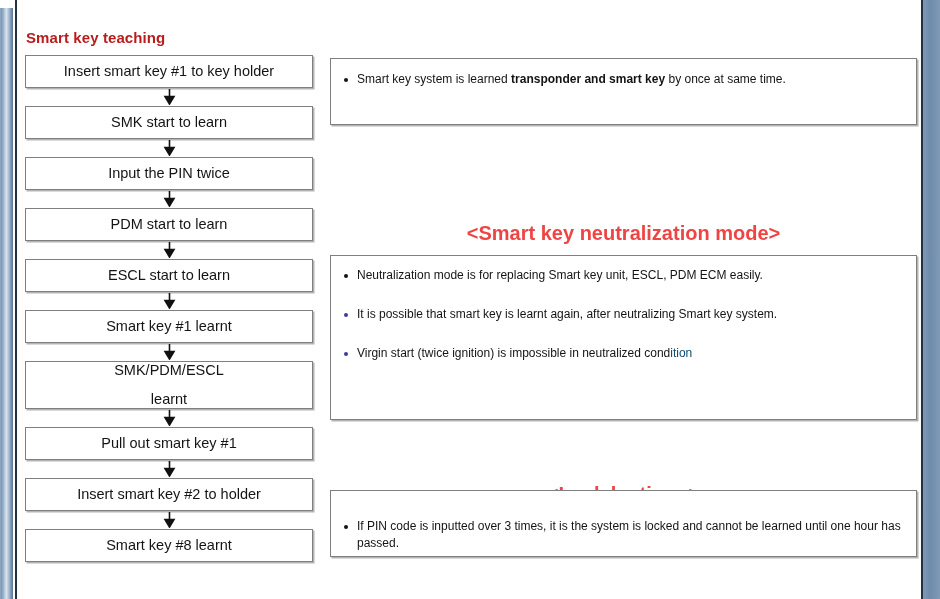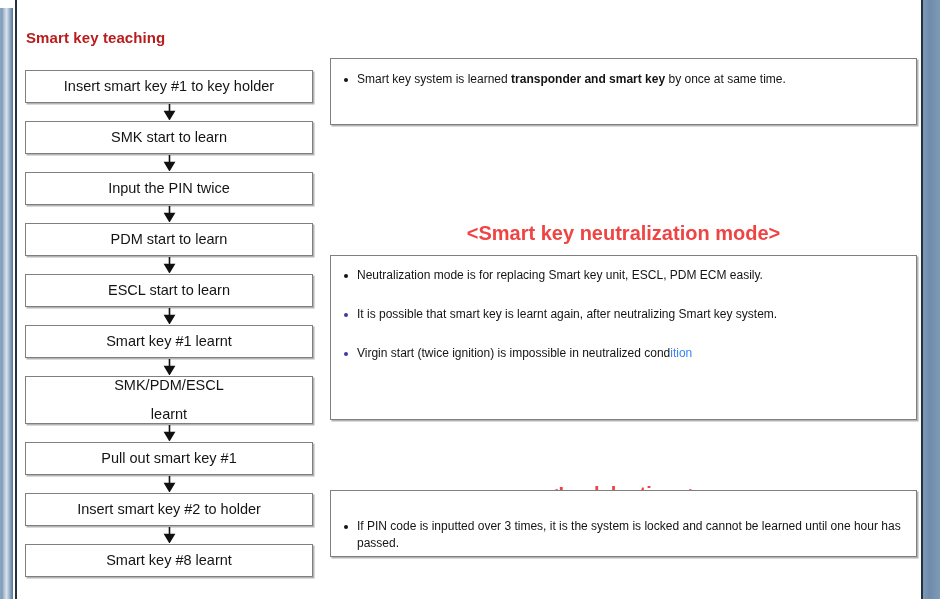--- a/index.html
+++ b/index.html
@@ -76,21 +76,21 @@
     left: 9px;
     top: 29px;
     font-size: 15px;
     font-weight: bold;
     letter-spacing: 0.1px;
     color: #b91c1c;
   }
   #flow {
     position: absolute;
     left: 8px;
-    top: 70px;
+    top: 55px;
     width: 296px;
   }
   .flow-box {
     box-sizing: border-box;
     width: 288px;
     height: 33px;
     border: 1px solid #7f7f7f;
     box-shadow: 1.5px 1.5px 0 0 #b4b4b4;
     background: #ffffff;
     display: flex;
@@ -147,21 +147,21 @@
   .note-list li .bullet {
     position: absolute;
     left: 1px;
     top: 7px;
     width: 4px;
     height: 4px;
     border-radius: 50%;
     background: #141414;
   }
   .note-list li.accent .bullet { background: #3b3ba0; }
-  .note-list li .fade-tail { color: #3b82f6; }
+  .note-list li .fade-tail { color: #0c4a6e; }
   .note-list li b { font-weight: bold; }
 
   
   #note-box-a { left: 313px; top: 58px; width: 587px; height: 67px; padding: 12px 14px 0 12px; }
   
   #head-neutral { left: 313px; top: 222px; }
   #note-box-b { left: 313px; top: 255px; width: 587px; height: 165px; padding: 11px 8px 0 12px; }
   #note-box-b .note-list li { margin-bottom: 22px; }
   #note-box-b .note-list li:last-child { margin-bottom: 0; }
   

